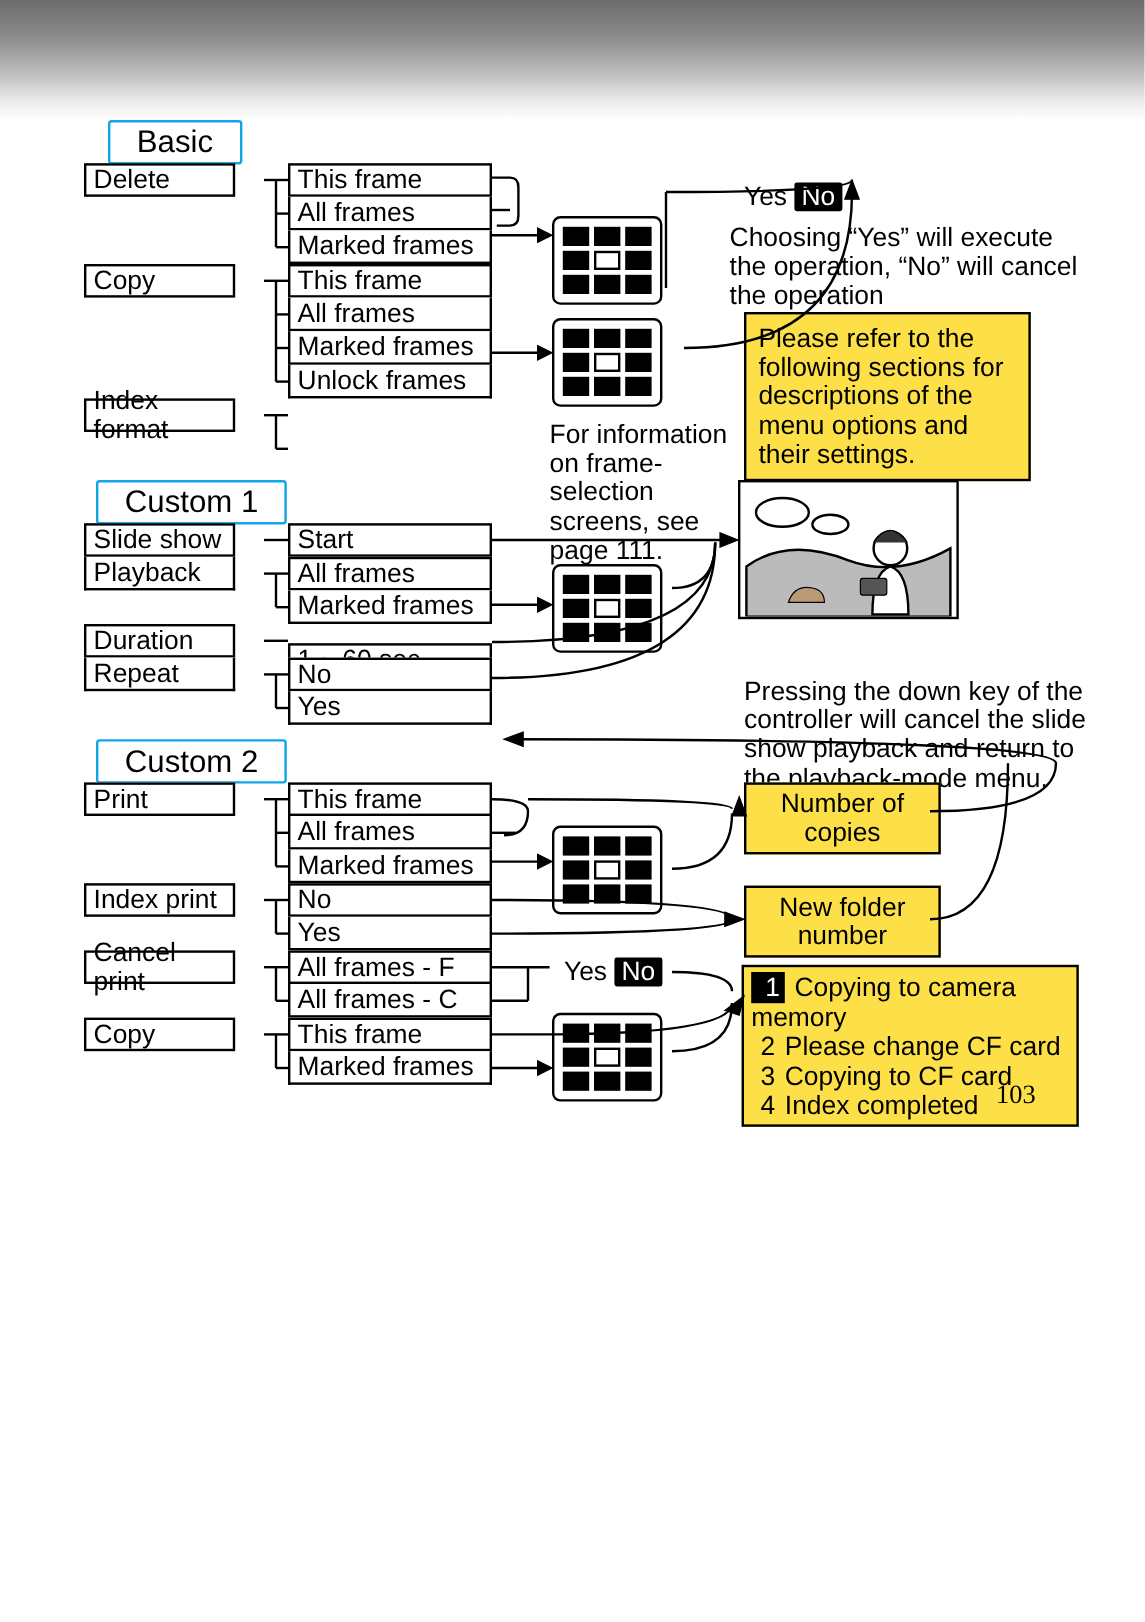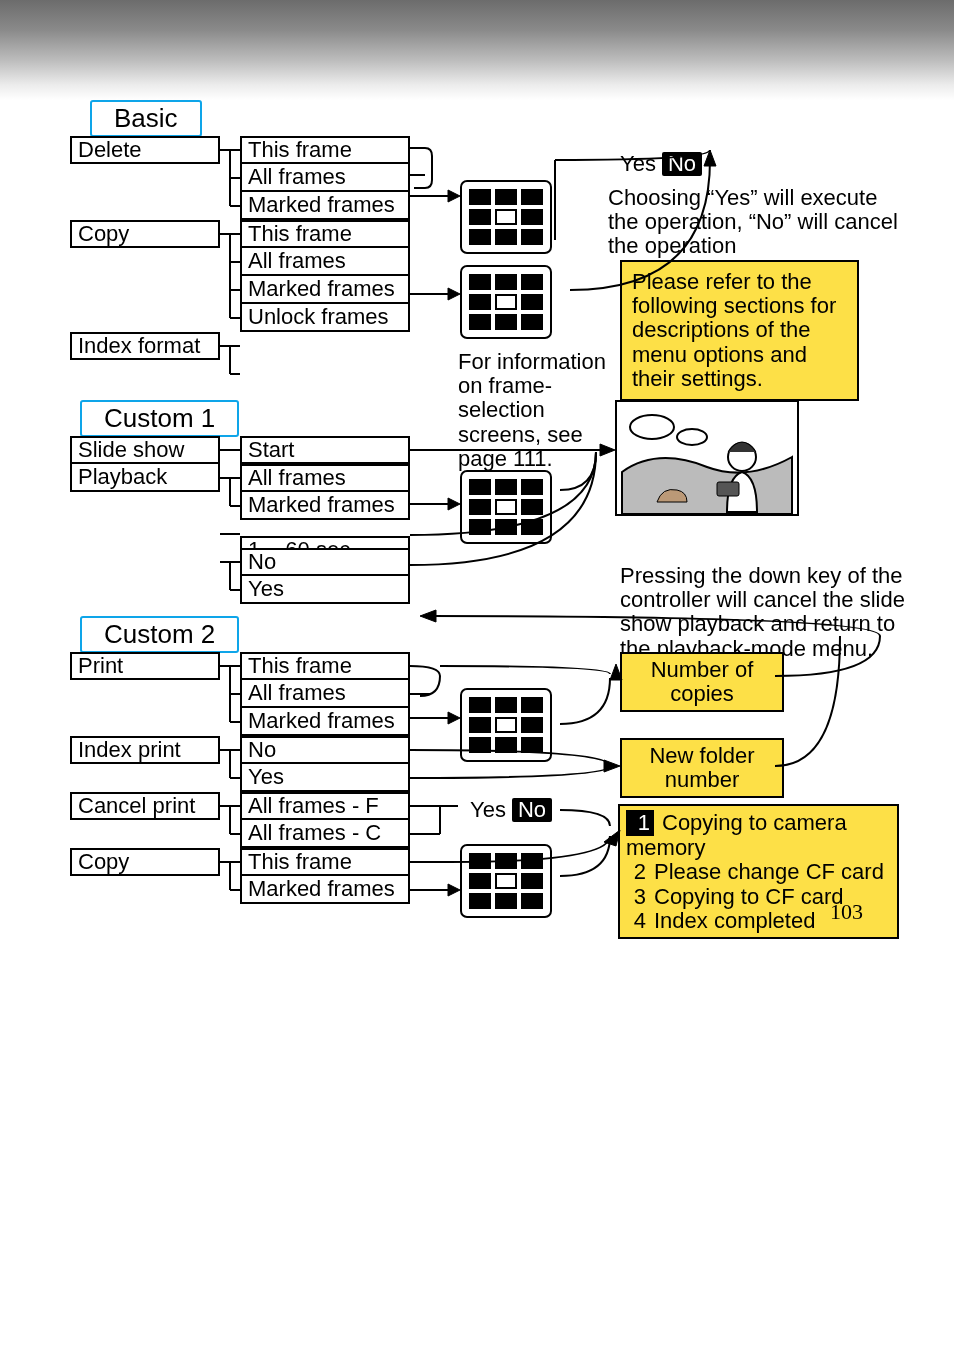--- a/index.html
+++ b/index.html
@@ -3,21 +3,21 @@
 <meta charset="utf-8">
 <style>
   html,body{margin:0;padding:0;background:#fff;font-family:Arial,Helvetica,sans-serif;}
   .page{width:954px;height:1352px;position:relative;background:#fff;overflow:hidden;}
   .topgrad{position:absolute;left:0;top:0;width:954px;height:100px;
     background:linear-gradient(to bottom,#6c6c6c 0%,#8a8a8a 30%,#bcbcbc 60%,#ececec 85%,#ffffff 100%);}
   .content{position:absolute;left:60px;top:100px;width:840px;font-size:22px;color:#000;line-height:1.1;}
 
   .tabhead{display:inline-block;border:2px solid #0ea5e9;border-radius:3px;padding:2px 22px;font-size:26px;background:#fff;}
   .cell{border:2px solid #000;box-sizing:border-box;background:#fff;padding:0 6px;height:28px;display:flex;align-items:center;}
-  .col1{position:absolute;left:10px;width:150px;}
+  .col1{position:absolute;left:10px;width:126px;}
   .col2{position:absolute;left:180px;width:170px;}
   .col1 .cell + .cell, .col2 .cell + .cell{border-top:none;}
 
   svg.tree{position:absolute;overflow:visible;}
   svg.tree path, svg.tree line{stroke:#000;stroke-width:2;fill:none;}
   svg.tree polygon{fill:#000;stroke:#000;}
 
   .thumbgrid{display:inline-block;border:2px solid #000;border-radius:7px;padding:7px;background:#fff;}
   .thumbgrid .row{display:flex;gap:4px;}
   .thumbgrid .row + .row{margin-top:4px;}
@@ -159,20 +159,24 @@
 
       <div class="label" style="position:absolute;left:398px;top:250px;width:170px;">For information on frame-selection screens, see page 111.</div>
     </div>
 
     <div style="position:absolute;left:0;top:300px;width:840px;height:200px;">
       <div class="tabhead" style="position:absolute;left:20px;top:0;">Custom 1</div>
 
       <div class="col1" style="top:36px;">
         <div class="cell">Slide show</div>
         <div class="cell">Playback</div>
+      </div>
+      <div class="col1" style="top:120px;">
+        <div class="cell">Duration</div>
+        <div class="cell">Repeat</div>
       </div>
 
       <div class="col2" style="top:36px;text-align:right;">
         <div class="cell">Start</div>
       </div>
       <div class="col2" style="top:64px;">
         <div class="cell">All frames</div>
         <div class="cell">Marked frames</div>
       </div>
       <div class="col2" style="top:136px;">

